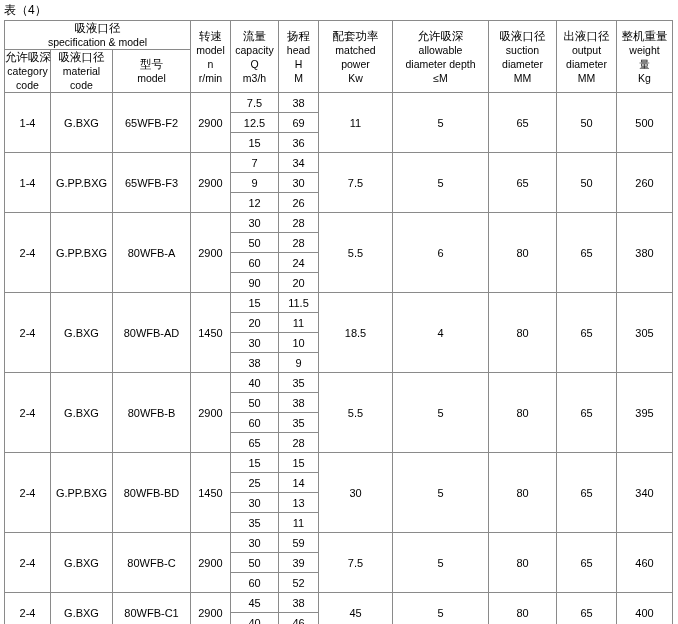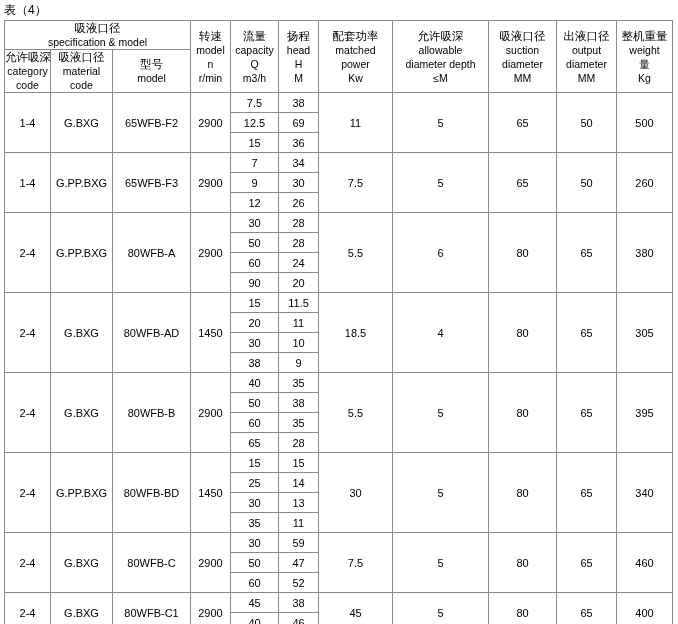--- a/index.html
+++ b/index.html
@@ -322,21 +322,21 @@
           <td class="subcell">30</td>
           <td class="subcell">59</td>
           <td class="datacell" rowspan="3">7.5</td>
           <td class="datacell" rowspan="3">5</td>
           <td class="datacell" rowspan="3">80</td>
           <td class="datacell" rowspan="3">65</td>
           <td class="datacell" rowspan="3">460</td>
         </tr>
         <tr>
           <td class="subcell">50</td>
-          <td class="subcell">47</td>
+          <td class="subcell">39</td>
         </tr>
         <tr>
           <td class="subcell">60</td>
           <td class="subcell">52</td>
         </tr>
         <tr>
           <td class="datacell" rowspan="2">2-4</td>
           <td class="datacell" rowspan="2">G.BXG</td>
           <td class="datacell" rowspan="2">80WFB-C1</td>
           <td class="datacell" rowspan="2">2900</td>

